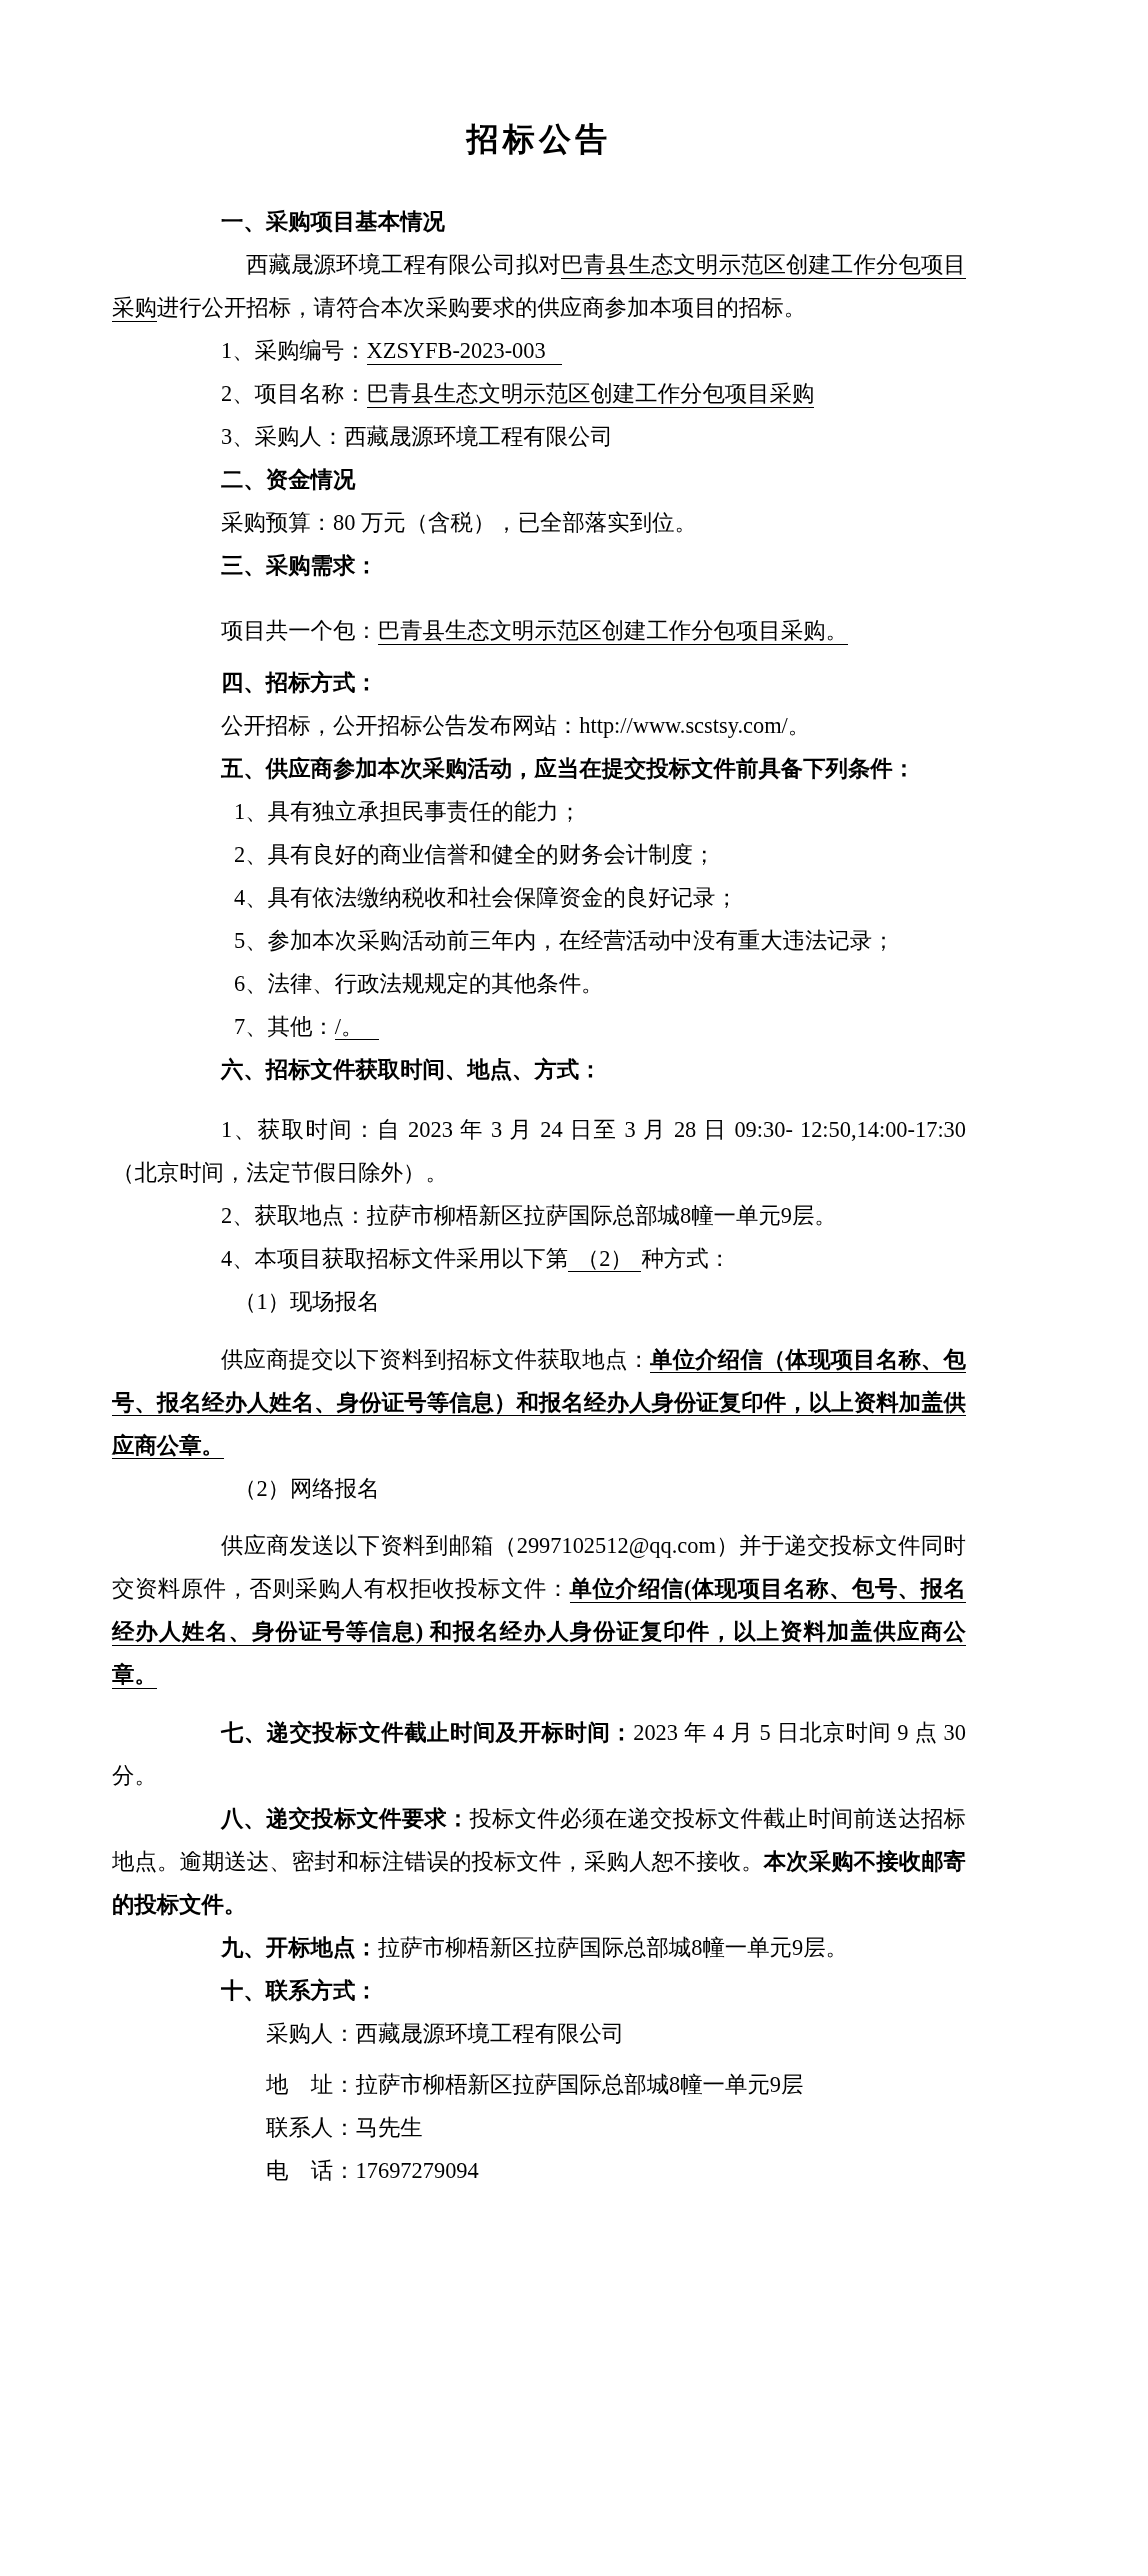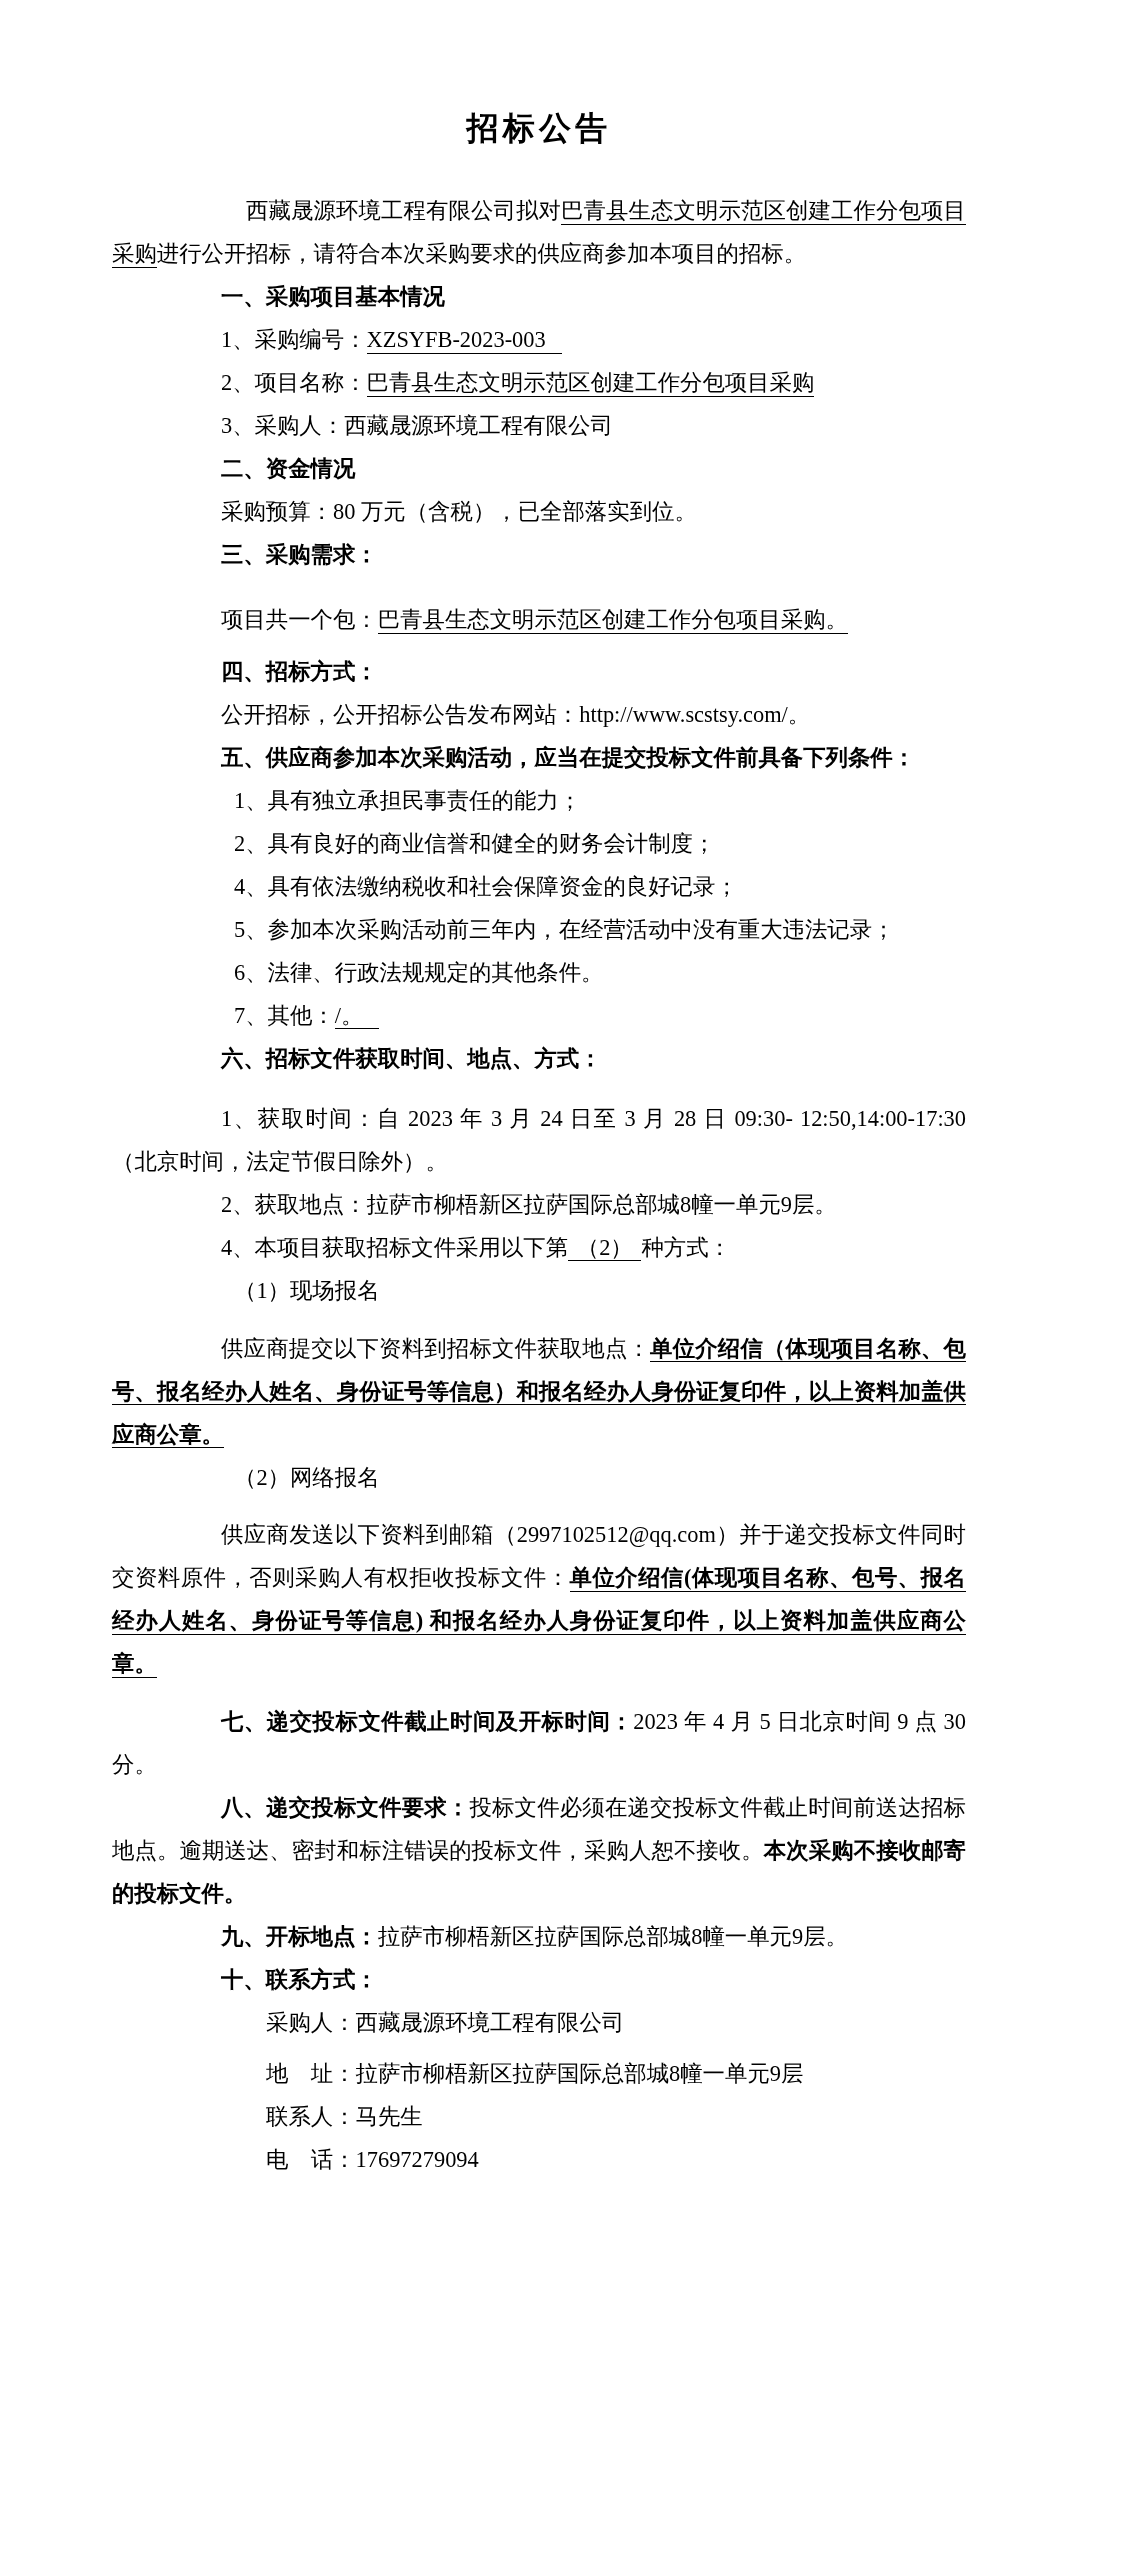--- a/index.html
+++ b/index.html
@@ -1,18 +1,18 @@
 <!DOCTYPE html>
 <html style="font-size:11.6px"><head>
 <meta charset="utf-8">
 <style>
   html,body{margin:0;padding:0;background:#ffffff;}
   .page{position:relative;width:1148px;height:2576px;background:#ffffff;overflow:hidden;
         font-family:"Liberation Serif","DejaVu Serif",serif;color:#000;}
-  .doc{position:absolute;left:112px;top:0;width:854px;}
+  .doc{position:absolute;left:112px;top:11px;width:854px;}
   .title{font-size:32px;font-weight:bold;letter-spacing:4.3px;text-align:center;
          line-height:38px;margin:109px 0 42px 0;text-indent:0;}
   .p{margin:0;font-size:22.4px;line-height:43px;text-align:justify;text-indent:109px;}
   .intro{text-indent:134px;}
   .head{font-weight:bold;}
   .sub{text-indent:122px;}
   .contact{text-indent:154px;text-align:left;}
   .u{border-bottom:1.4px solid #000;padding-bottom:0.7px;}
   .b{font-weight:bold;}
   .pad{padding:0 8.7px;}
@@ -23,23 +23,23 @@
   .g12{margin-top:8.7px;}
 </style>
 </head>
 <body>
 
 <div class="page">
   <div class="doc">
 
     <h1 class="title">招标公告</h1>
 
+    <p class="p head">一、采购项目基本情况</p>
+
     <p class="p intro"><span>西藏晟源环境工程有限公司拟对</span><span class="u">巴青县生态文明示范区创建工作分包项目采购</span><span>进行公开招标，请符合本次采购要求的供应商参加本项目的招标。</span></p>
-
-    <p class="p head">一、采购项目基本情况</p>
 
     <p class="p"><span>1、采购编号：</span><span class="u padr">XZSYFB-2023-003</span></p>
 
     <p class="p"><span>2、项目名称：</span><span class="u">巴青县生态文明示范区创建工作分包项目采购</span></p>
 
     <p class="p">3、采购人：西藏晟源环境工程有限公司</p>
 
     <p class="p head">二、资金情况</p>
 
     <p class="p">采购预算：80 万元（含税），已全部落实到位。</p>

